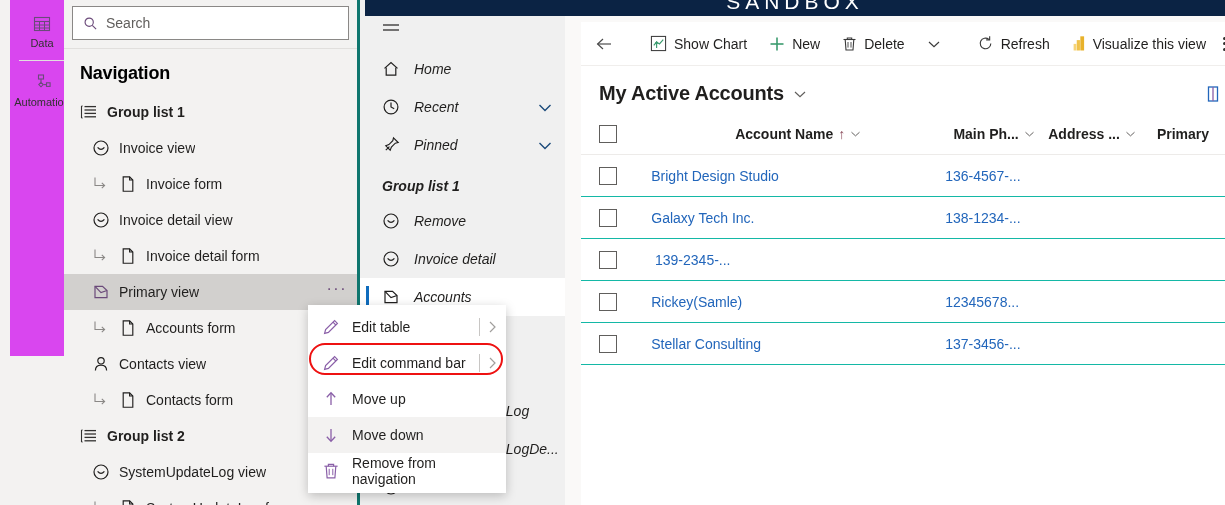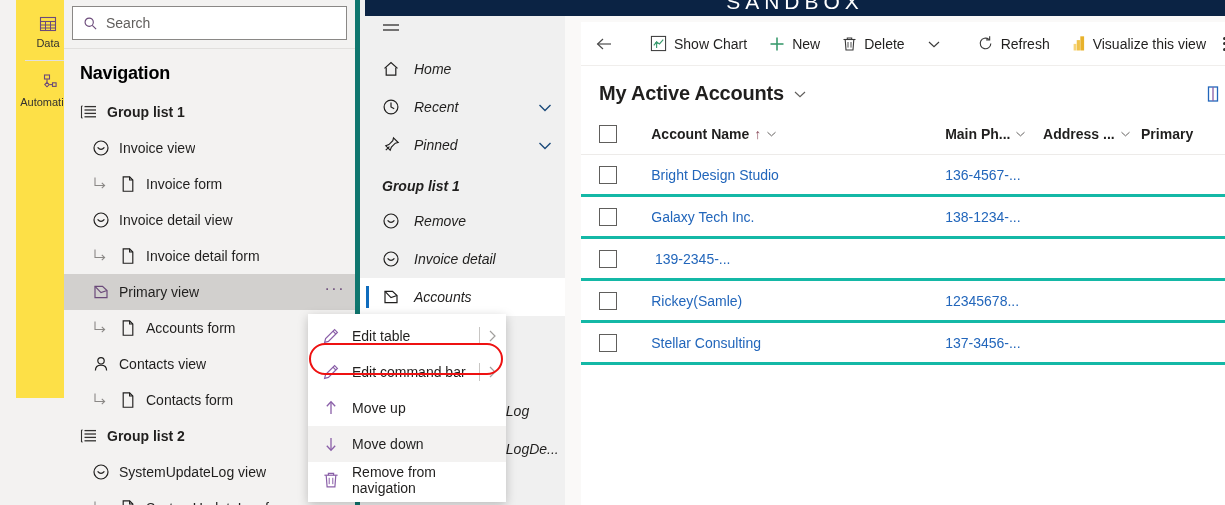--- a/index.html
+++ b/index.html
@@ -7,40 +7,40 @@
     width: 1225px; height: 505px;
     overflow: hidden;
     font-family: "Liberation Sans", sans-serif;
     background: #f3f2f1;
     color: #201f1e;
   }
   .root { position: relative; width: 1225px; height: 505px; }
 
   
   .rail {
-    position: absolute; left: 16px; top: 0; width: 64px; height: 398px;
-    background: #fde047;
+    position: absolute; left: 10px; top: 0; width: 64px; height: 356px;
+    background: #d946ef;
     display: flex; flex-direction: column; align-items: center;
     padding-top: 8px;
   }
   .rail-item {
     width: 64px; display: flex; flex-direction: column;
     align-items: center; gap: 3px; padding: 6px 0 8px 0;
     cursor: pointer;
   }
   .rail-label { font-size: 11px; color: #323130; line-height: 13px; }
   .rail-sep {
     width: 46px; height: 1px; background: #e1dfdd; margin: 2px 0 6px 0;
   }
 
   
   .navpanel {
     position: absolute; left: 64px; top: 0; width: 296px; height: 505px;
     background: #f3f2f1;
-    border-right: 5px solid #0f766e;
+    border-right: 3px solid #0f766e;
   }
   .search-wrap { padding: 6px 8px 8px 8px; }
   .search-box {
     height: 34px; background: #ffffff; border: 1px solid #8a8886;
     display: flex; align-items: center; gap: 8px; padding: 0 10px;
   }
   .search-box input {
     border: none; outline: none; font-size: 14px;
     font-family: "Liberation Sans", sans-serif;
     color: #323130; background: transparent; width: 100%;
@@ -136,38 +136,38 @@
 
   .grid-cols {
     display: flex; align-items: center; height: 42px;
     border-bottom: 1px solid #edebe9; padding-left: 18px;
     font-size: 14px; font-weight: bold; color: #201f1e;
   }
   .chk {
     width: 18px; height: 18px; border: 1px solid #605e5c;
     background: #fff; cursor: pointer; flex: none;
   }
-  .col-cell { display: flex; align-items: center; gap: 5px; white-space: nowrap; }
+  .col-cell { display: flex; align-items: center; gap: 5px; white-space: nowrap; justify-content: center; }
   .c-check { width: 56px; display: flex; align-items: center; }
   .c-name { width: 315px; }
   .c-phone { width: 105px; }
   .c-addr  { width: 105px; }
   .c-prim  { width: 90px; overflow: hidden; }
 
   .grid-row {
     display: flex; align-items: center; height: 42px;
-    border-bottom: 3px solid #14b8a6; padding-left: 18px;
+    border-bottom: 1px solid #14b8a6; padding-left: 18px;
     font-size: 14px;
   }
   .link { color: #2266bb; cursor: pointer; }
   .cell-phone { color: #2266bb; cursor: pointer; }
 
   
   .ctxmenu {
-    position: absolute; left: 308px; top: 314px; width: 198px;
+    position: absolute; left: 308px; top: 305px; width: 198px;
     background: #ffffff; box-shadow: 0 3px 10px rgba(0,0,0,0.22);
     padding: 4px 0; z-index: 50;
   }
   .ctx-item {
     height: 36px; display: flex; align-items: center; gap: 12px;
     padding: 0 8px 0 14px; font-size: 14px; color: #201f1e; cursor: pointer;
     position: relative;
   }
   .ctx-item.hover { background: #f3f2f1; }
   .ctx-sub { margin-left: auto; display: flex; align-items: center; gap: 7px; }

